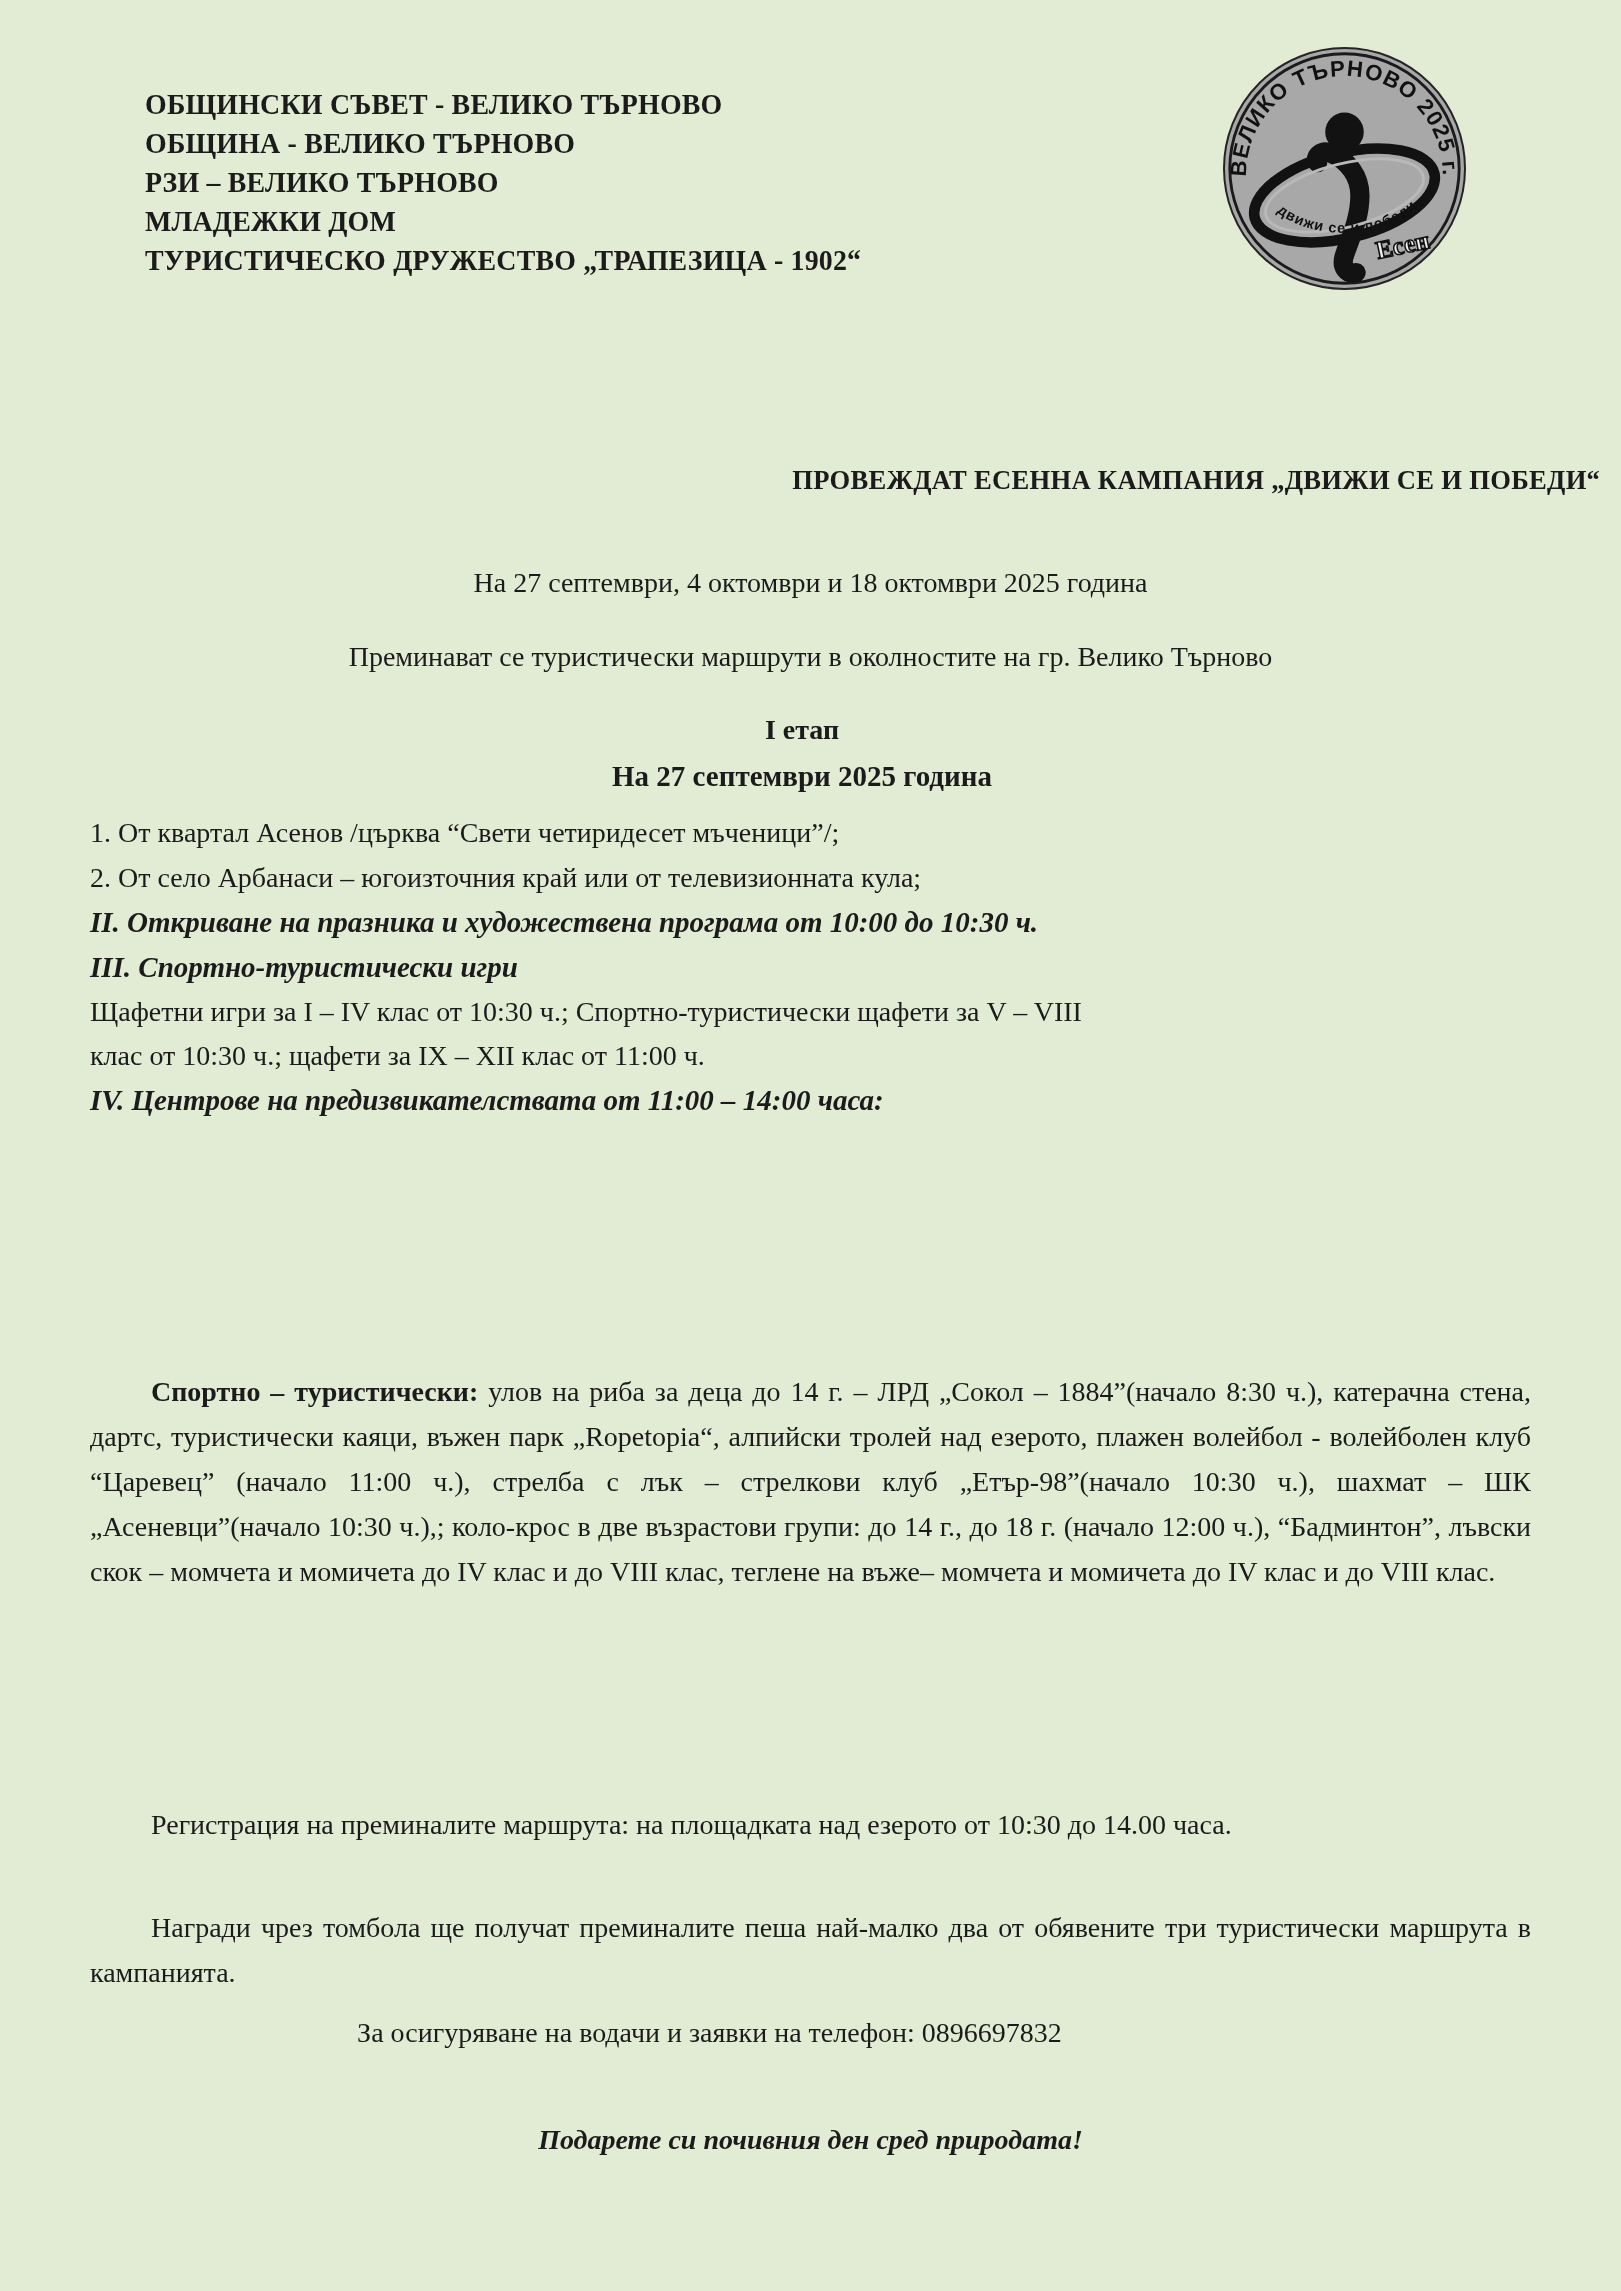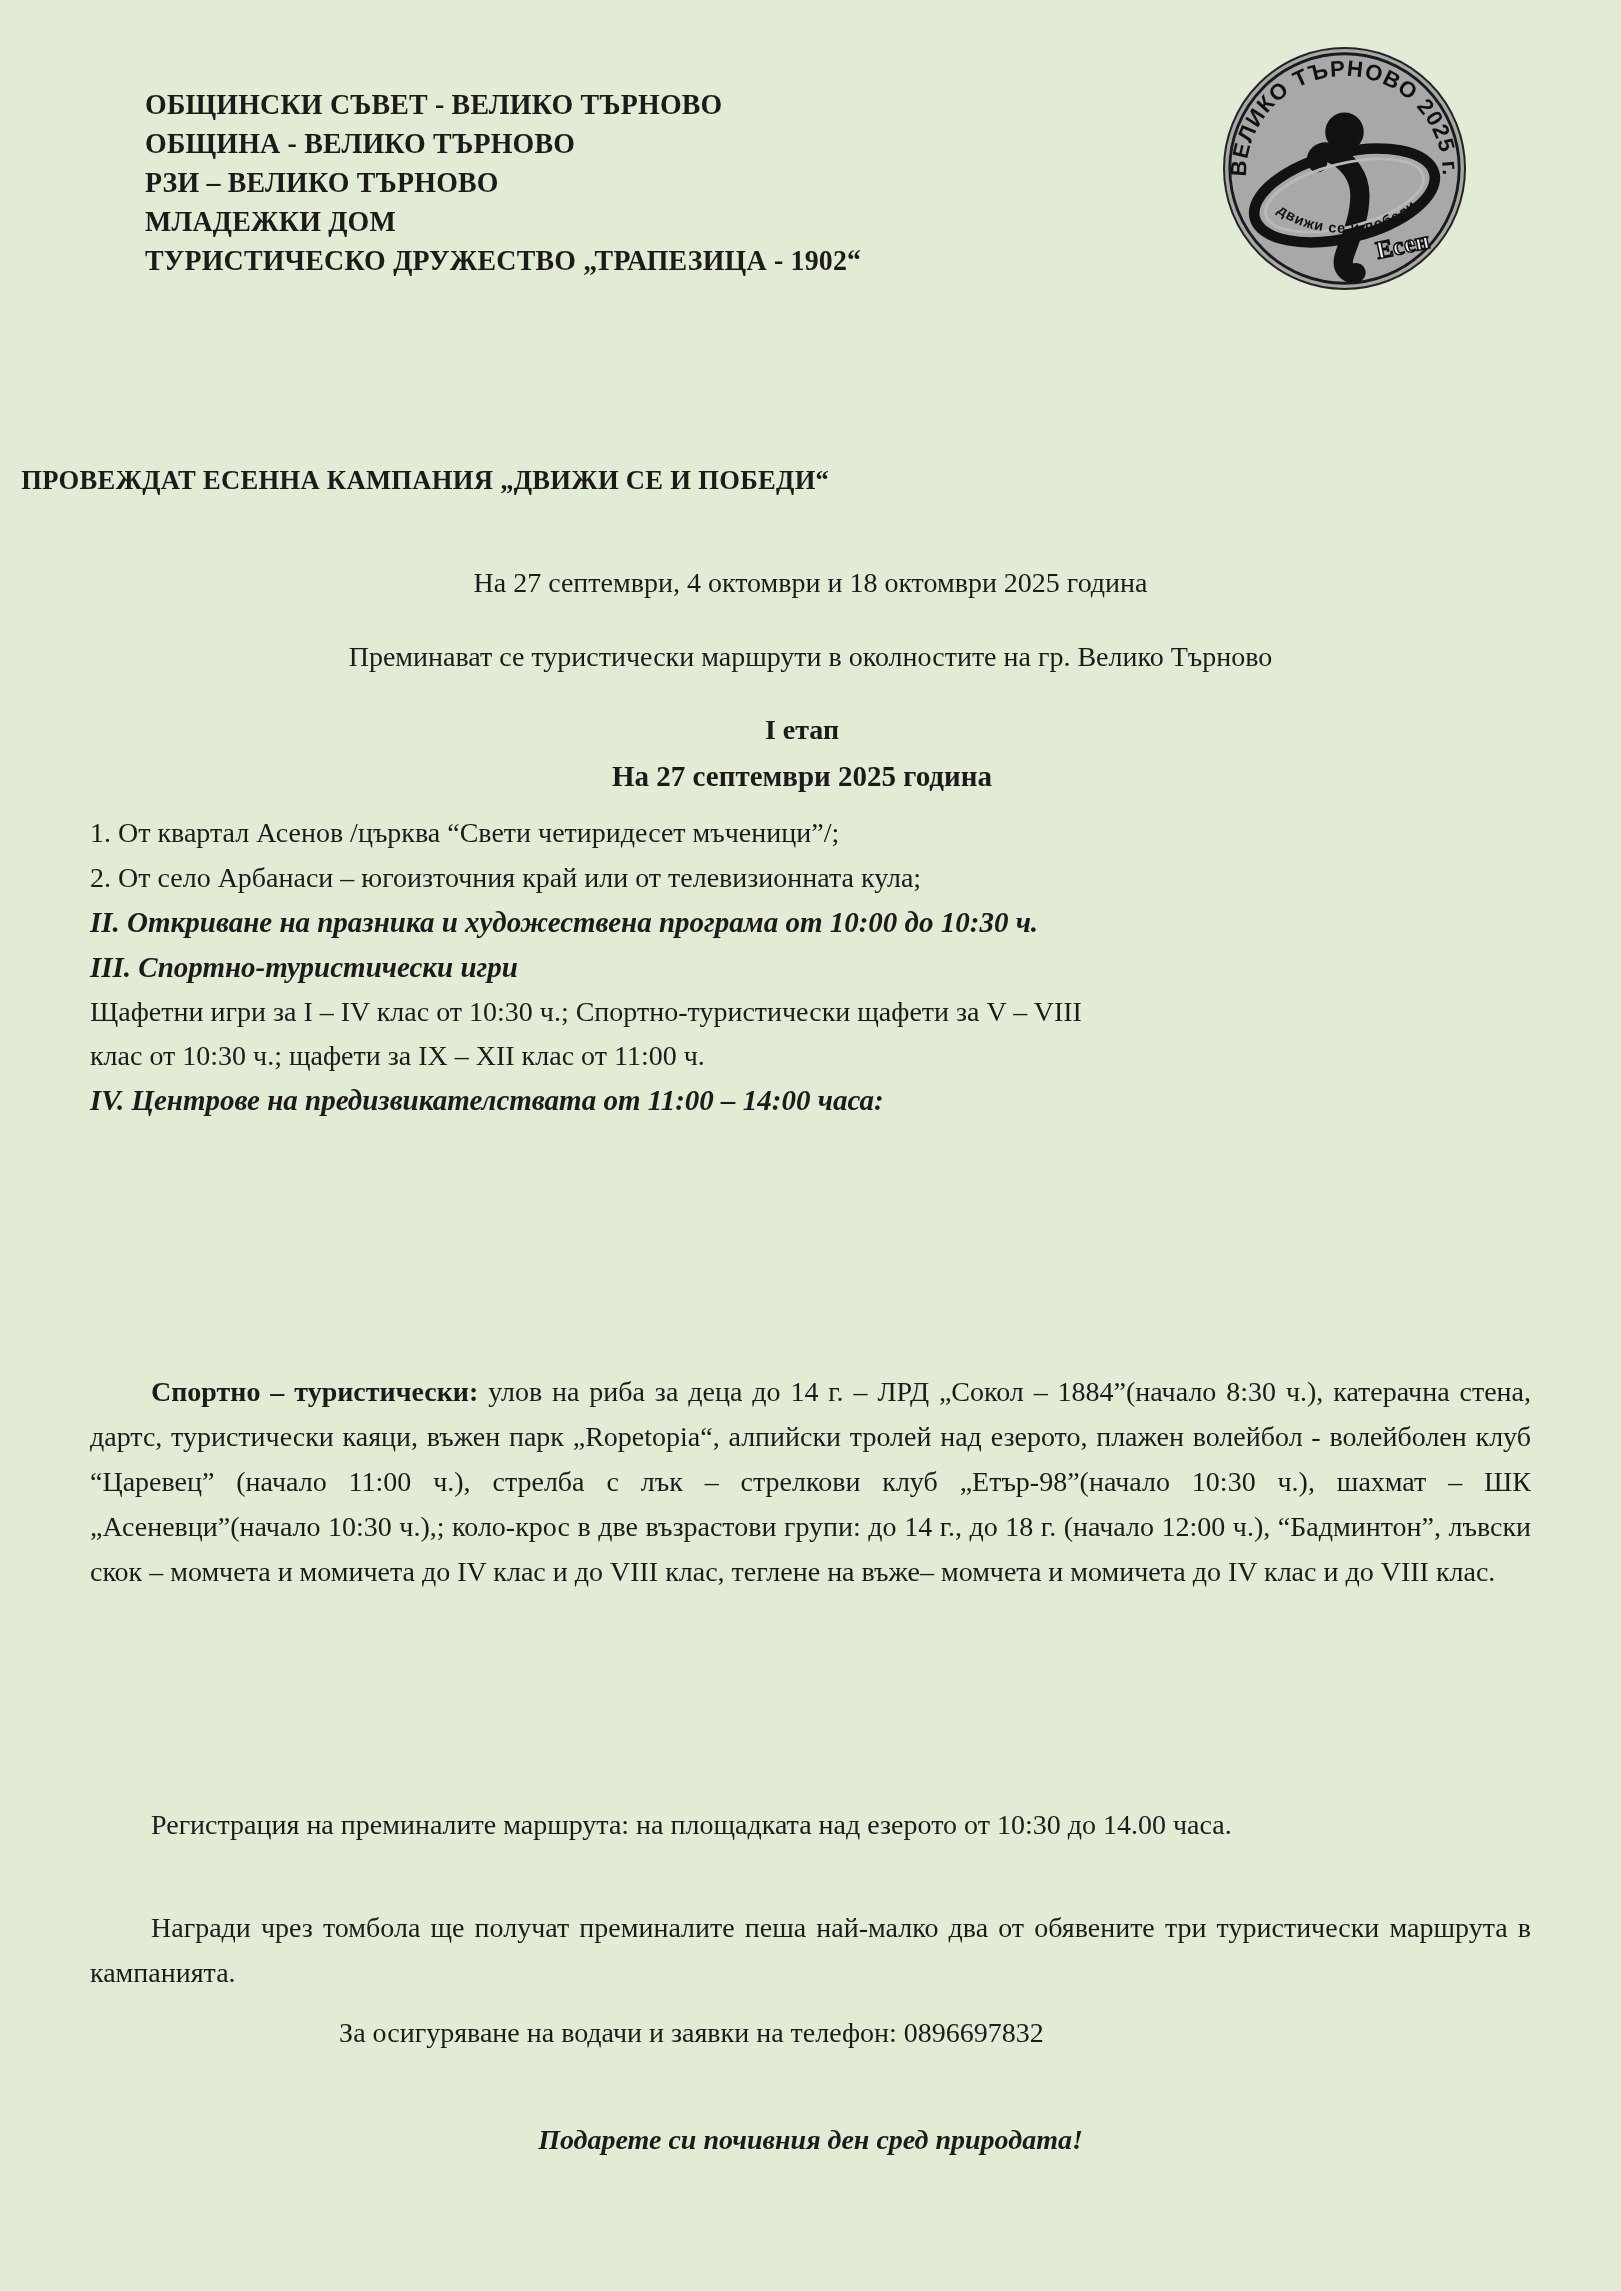--- a/index.html
+++ b/index.html
@@ -58,21 +58,21 @@
     transform: scaleX(0.93);
     transform-origin: left center;
   }
 
   
   .campaign-title {
     position: absolute;
     top: 464px;
     left: 0;
     width: 1621px;
-    text-align: left;
+    text-align: right;
     font-weight: bold;
     font-size: 28px;
     letter-spacing: 0.3px;
   }
   .campaign-title span { display:inline-block; transform: scaleX(0.95); }
 
   
   .date-line {
     position: absolute;
     left: 0;
@@ -134,20 +134,21 @@
   .para.p-reg   { top: 1774px; }
   .para.p-prize { top: 1877px; }
 
   .phone-line {
     position: absolute;
     top: 2017px;
     left: 0;
     width: 1383px;
     text-align: center;
     font-size: 28px;
+    padding-left: 18px;
   }
   .closing-line {
     position: absolute;
     top: 2124px;
     left: 0;
     width: 1621px;
     text-align: center;
     font-weight: bold;
     font-style: italic;
     font-size: 28px;

